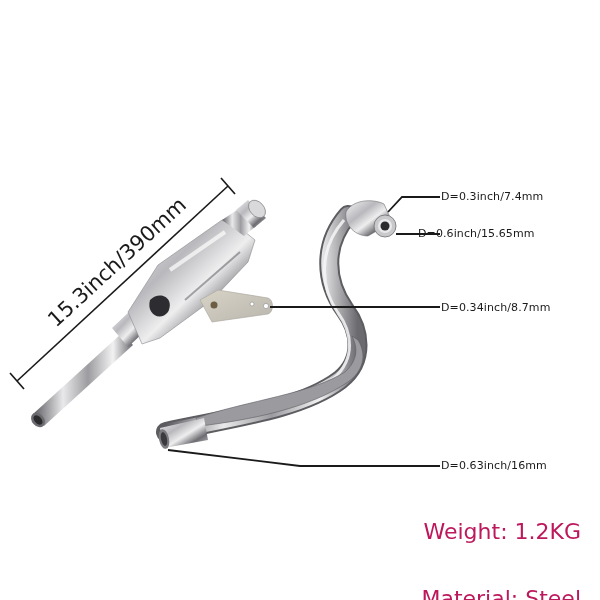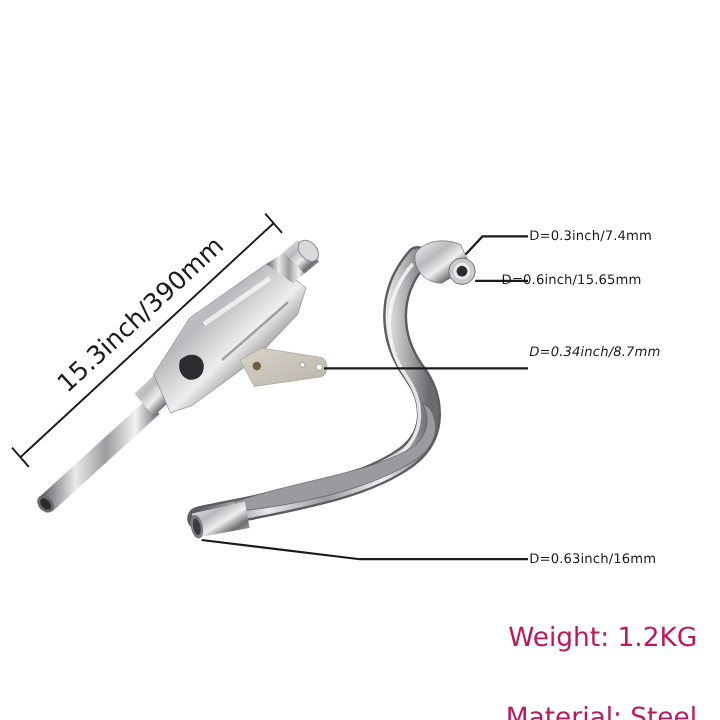--- a/index.html
+++ b/index.html
@@ -87,17 +87,17 @@
     <polyline points="396,234 440,234"></polyline>
     <polyline points="270,307 440,307"></polyline>
     <polyline points="168,450 300,466 440,466"></polyline>
   </g>
 </svg>
 
 <div class="dim-text" style="left:28px; top:252px; transform: rotate(-42.7deg);">15.3inch/390mm</div>
 
 <div class="label" style="left:441px; top:191px;">D=0.3inch/7.4mm</div>
 <div class="label" style="left:418px; top:228px;">D=0.6inch/15.65mm</div>
-<div class="label" style="left:441px; top:288px;font-style:italic;">D=0.34inch/8.7mm</div>
+<div class="label" style="left:441px; top:302px;">D=0.34inch/8.7mm</div>
 <div class="label" style="left:441px; top:460px;text-align:center;">D=0.63inch/16mm</div>
 
 <div class="spec" style="top:521px;">Weight: 1.2KG</div>
 <div class="spec" style="top:588px;">Material: Steel</div>
 
 </body></html>

